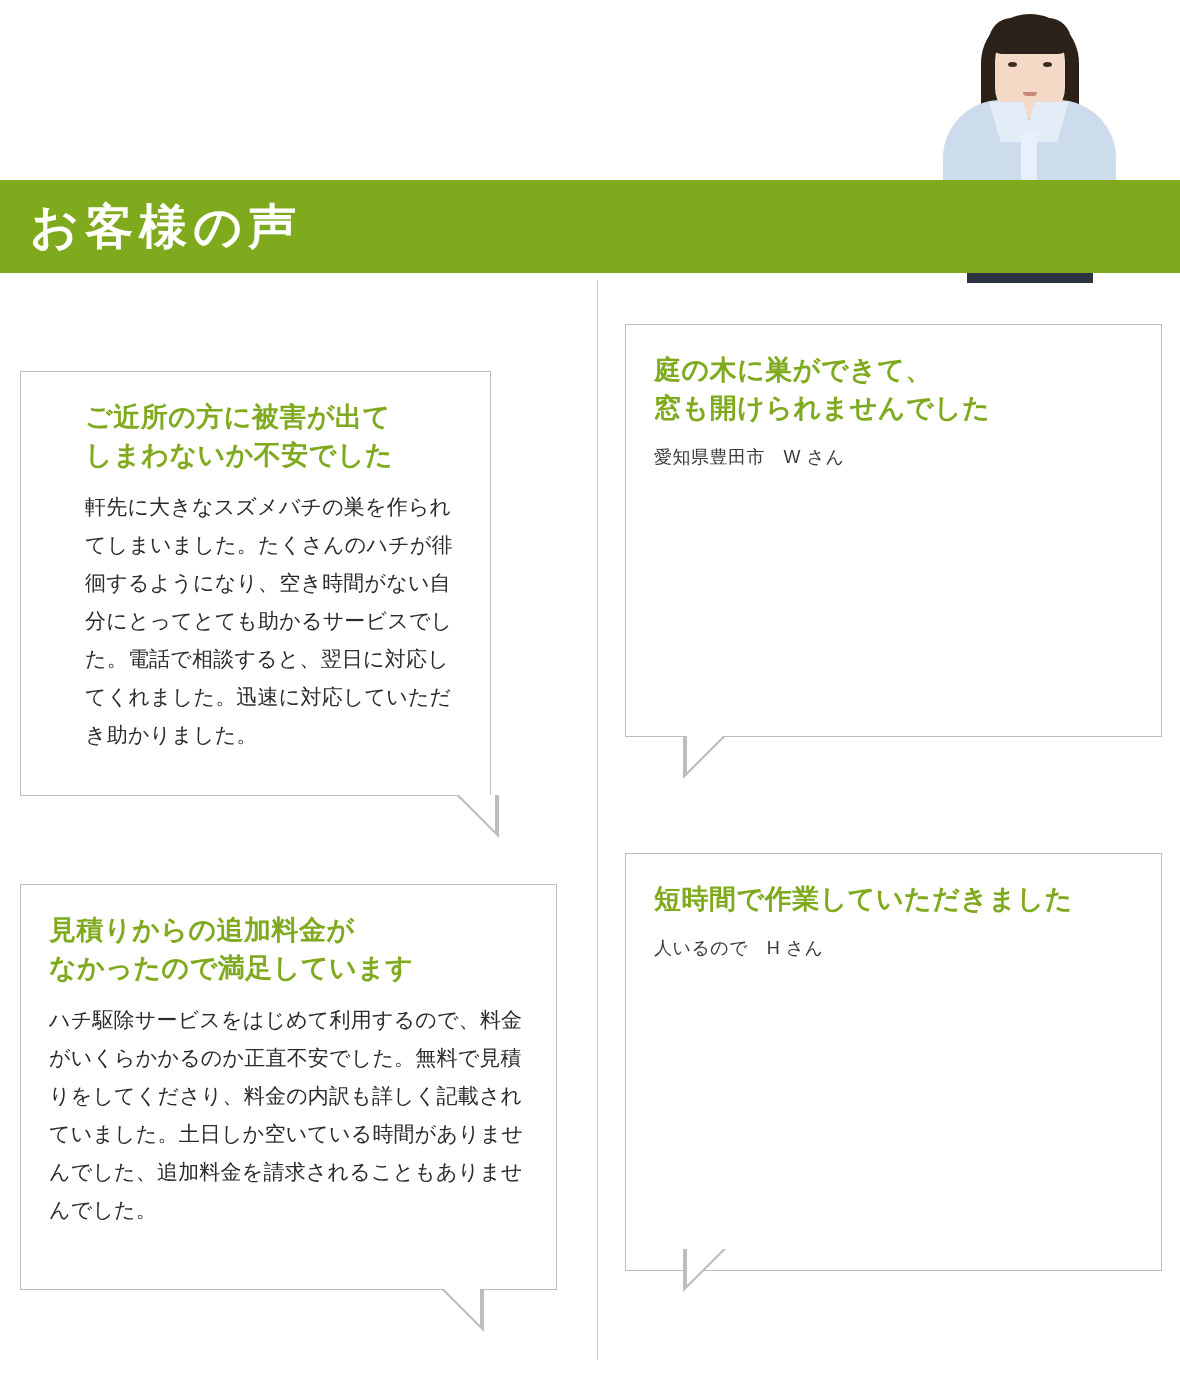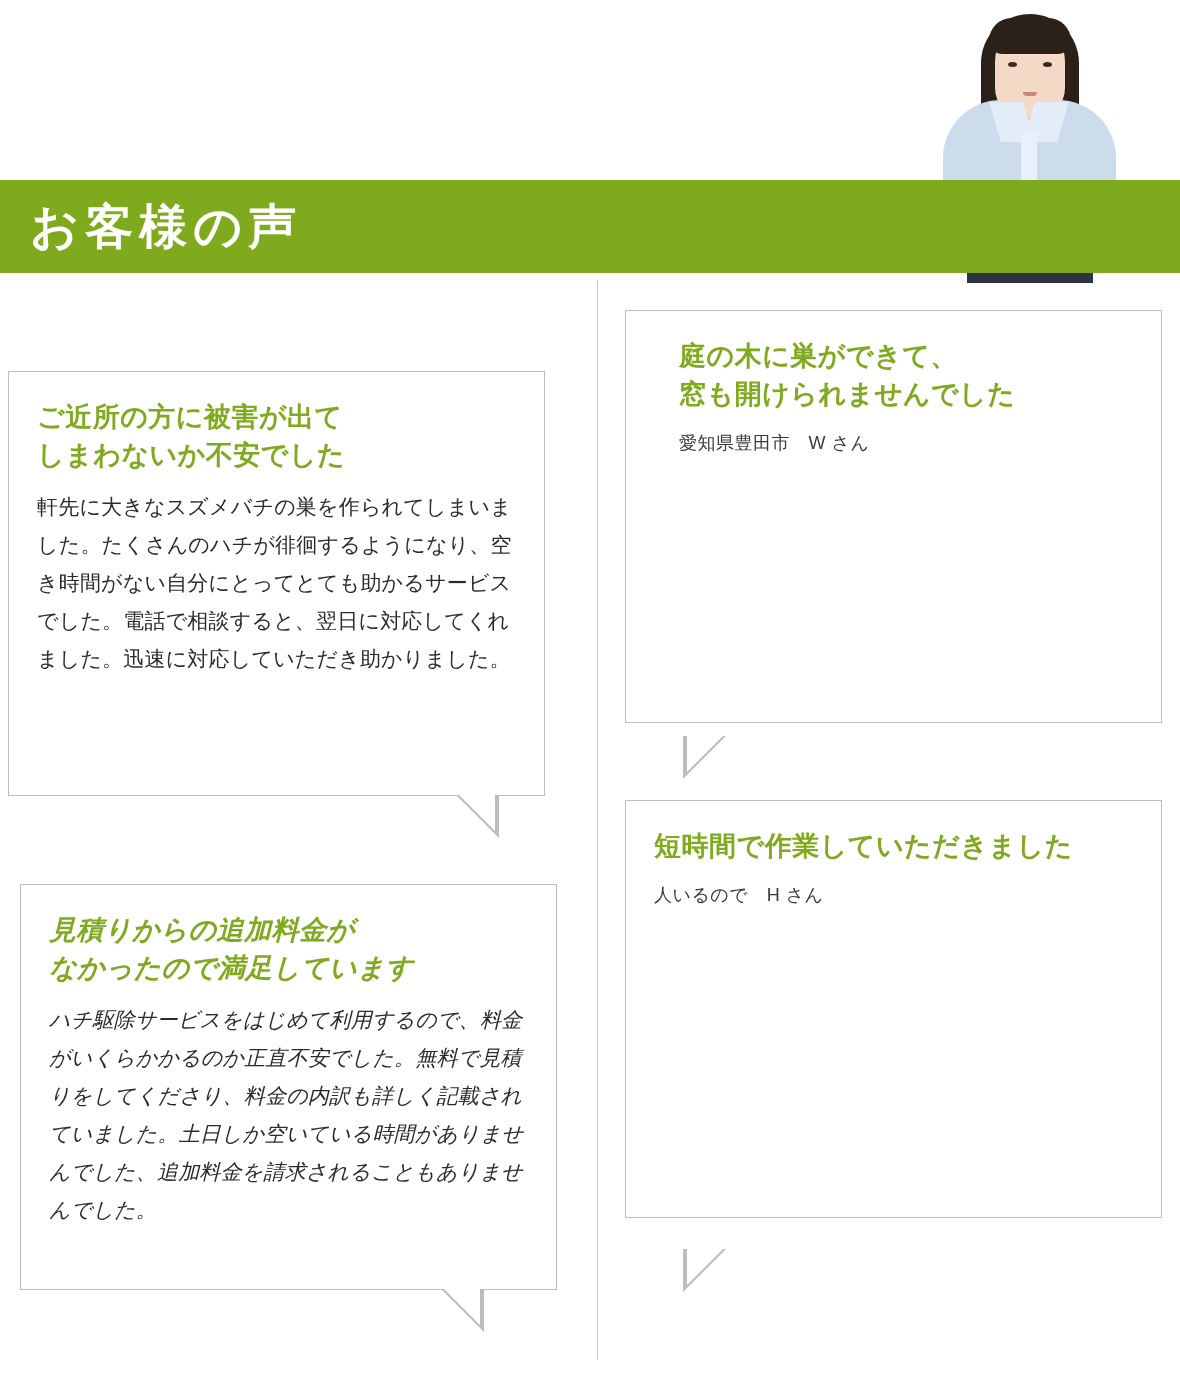--- a/index.html
+++ b/index.html
@@ -212,27 +212,27 @@
   .tail::after {
     content: "";
     position: absolute;
     left: 0; top: -4px;
     width: 0; height: 0;
     border-left: 40px solid transparent;
     border-top: 40px solid #ffffff;
   }
 
   
-  #card-1 { left: 8px;  top: 371px;  width: 537px; height: 425px; }
+  #card-1 { left: 20px;  top: 371px;  width: 471px; height: 425px; padding-left: 36px; }
   #tail-1 { left: 455px; top: 795px; }
-  #card-2 { left: 20px;  top: 884px;  width: 537px; height: 406px; font-style: italic; }
+  #card-2 { left: 20px;  top: 884px;  width: 537px; height: 406px; }
   #tail-2 { left: 440px; top: 1289px; }
-  #card-3 { left: 625px; top: 310px;  width: 537px; height: 413px; padding-left: 25px; }
+  #card-3 { left: 625px; top: 324px;  width: 537px; height: 413px; }
   #tail-3 { left: 663px; top: 736px; transform: scaleX(-1); }
-  #card-4 { left: 625px; top: 800px;  width: 537px; height: 418px; }
+  #card-4 { left: 625px; top: 853px;  width: 537px; height: 418px; }
   #tail-4 { left: 663px; top: 1249px; transform: scaleX(-1); }
 </style>
 </head>
 <body>
 
 <div class="header-zone">
   <div class="photo">
     <div class="ph-hair-back"></div>
     <div class="ph-body"></div>
     <div class="ph-skirt"></div>

